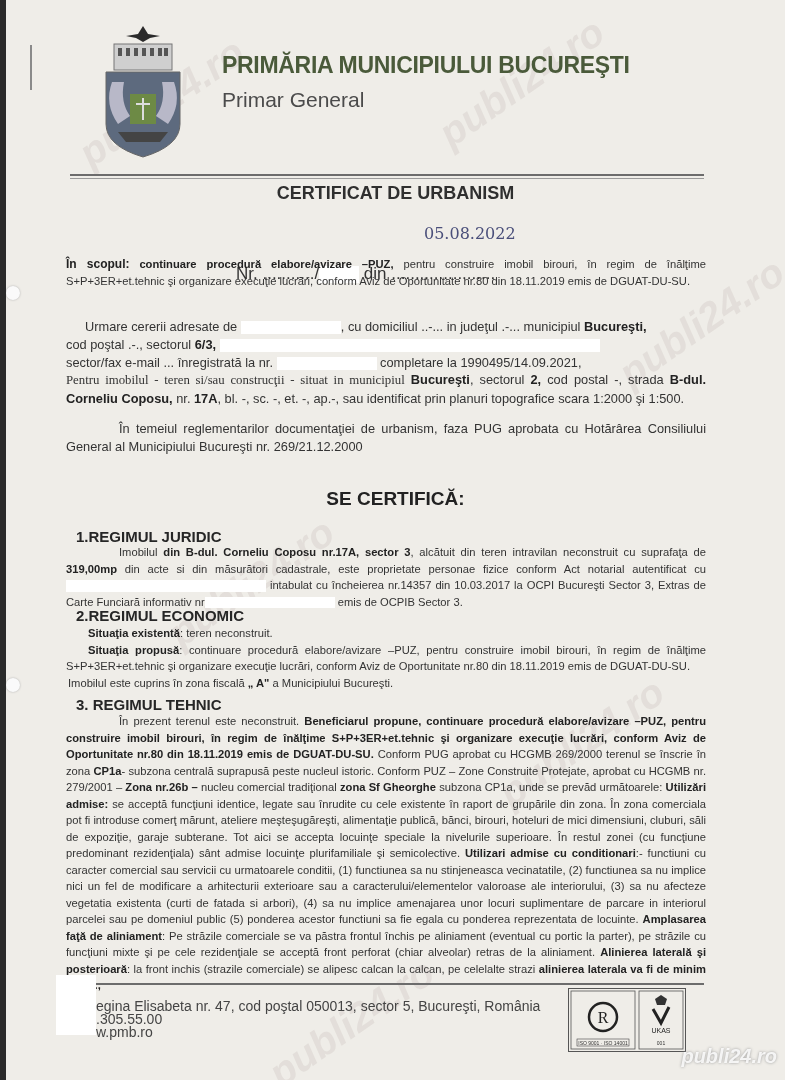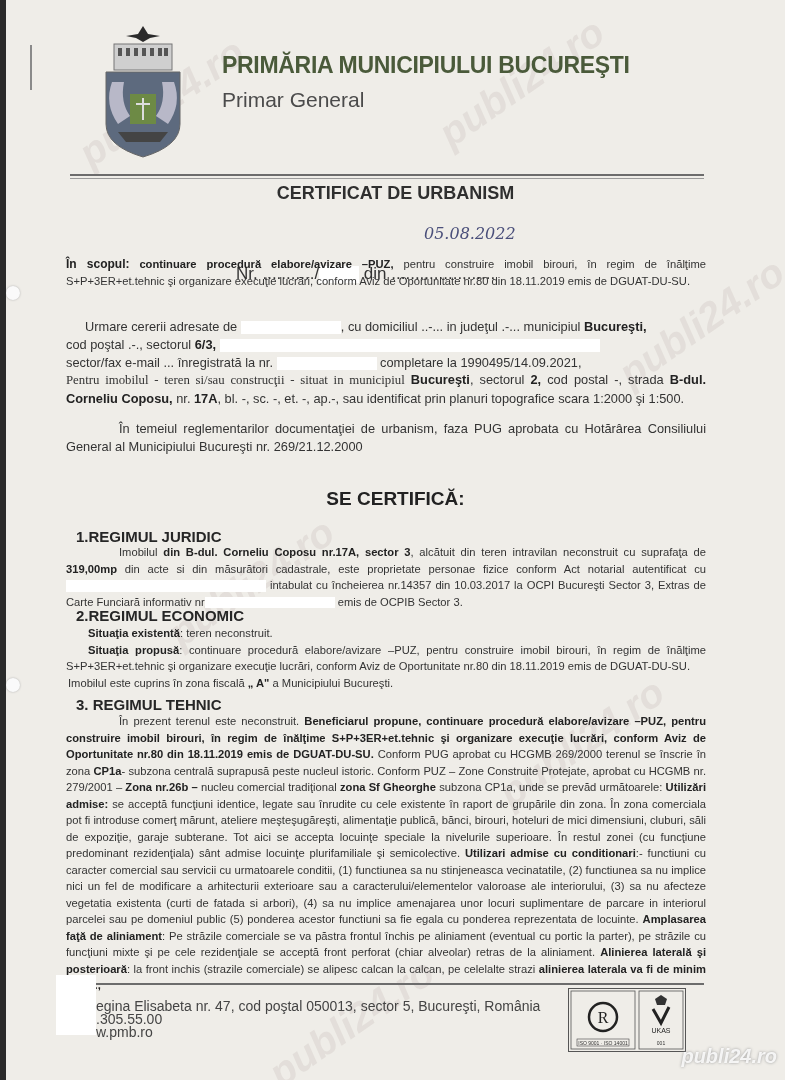--- a/index.html
+++ b/index.html
@@ -81,21 +81,21 @@
 
   <div class="rule" style="top:174px;"></div>
   <div class="rule2" style="top:178px;"></div>
 
   <div class="cert-title">CERTIFICAT DE URBANISM</div>
 
   <div class="nr-line">
     <span>Nr. .........../</span><span class="redact" style="width:40px;"></span>
     <span>din ......................</span>
   </div>
-  <div style="position:absolute;left:418px;top:224px;font-family:'DejaVu Serif',serif;font-style:italic;font-size:16px;color:#4a4f7a;">05.08.2022</div>
+  <div style="position:absolute;left:418px;top:224px;font-family:'DejaVu Serif',serif;font-size:16px;color:#4a4f7a;">05.08.2022</div>
 
   <div class="txt" style="top:256px;">
     <b style="font-size:12px;">În scopul:</b>
     <b>continuare procedură elabore/avizare –PUZ,</b><span> pentru construire imobil birouri, în regim de înălţime S+P+3ER+et.tehnic şi organizare execuţie lucrări, conform Aviz de Oportunitate nr.80 din 18.11.2019 emis de DGUAT-DU-SU.</span>
   </div>
 
   <div class="txt" style="top:318px;font-size:12.8px;line-height:17.8px;">
     <span style="margin-left:19px;">Urmare cererii adresate de</span>
     <span class="redact" style="width:100px;"></span><span>, cu domiciliul ..-... in judeţul .-... municipiul</span>
     <b>Bucureşti,</b><br>

